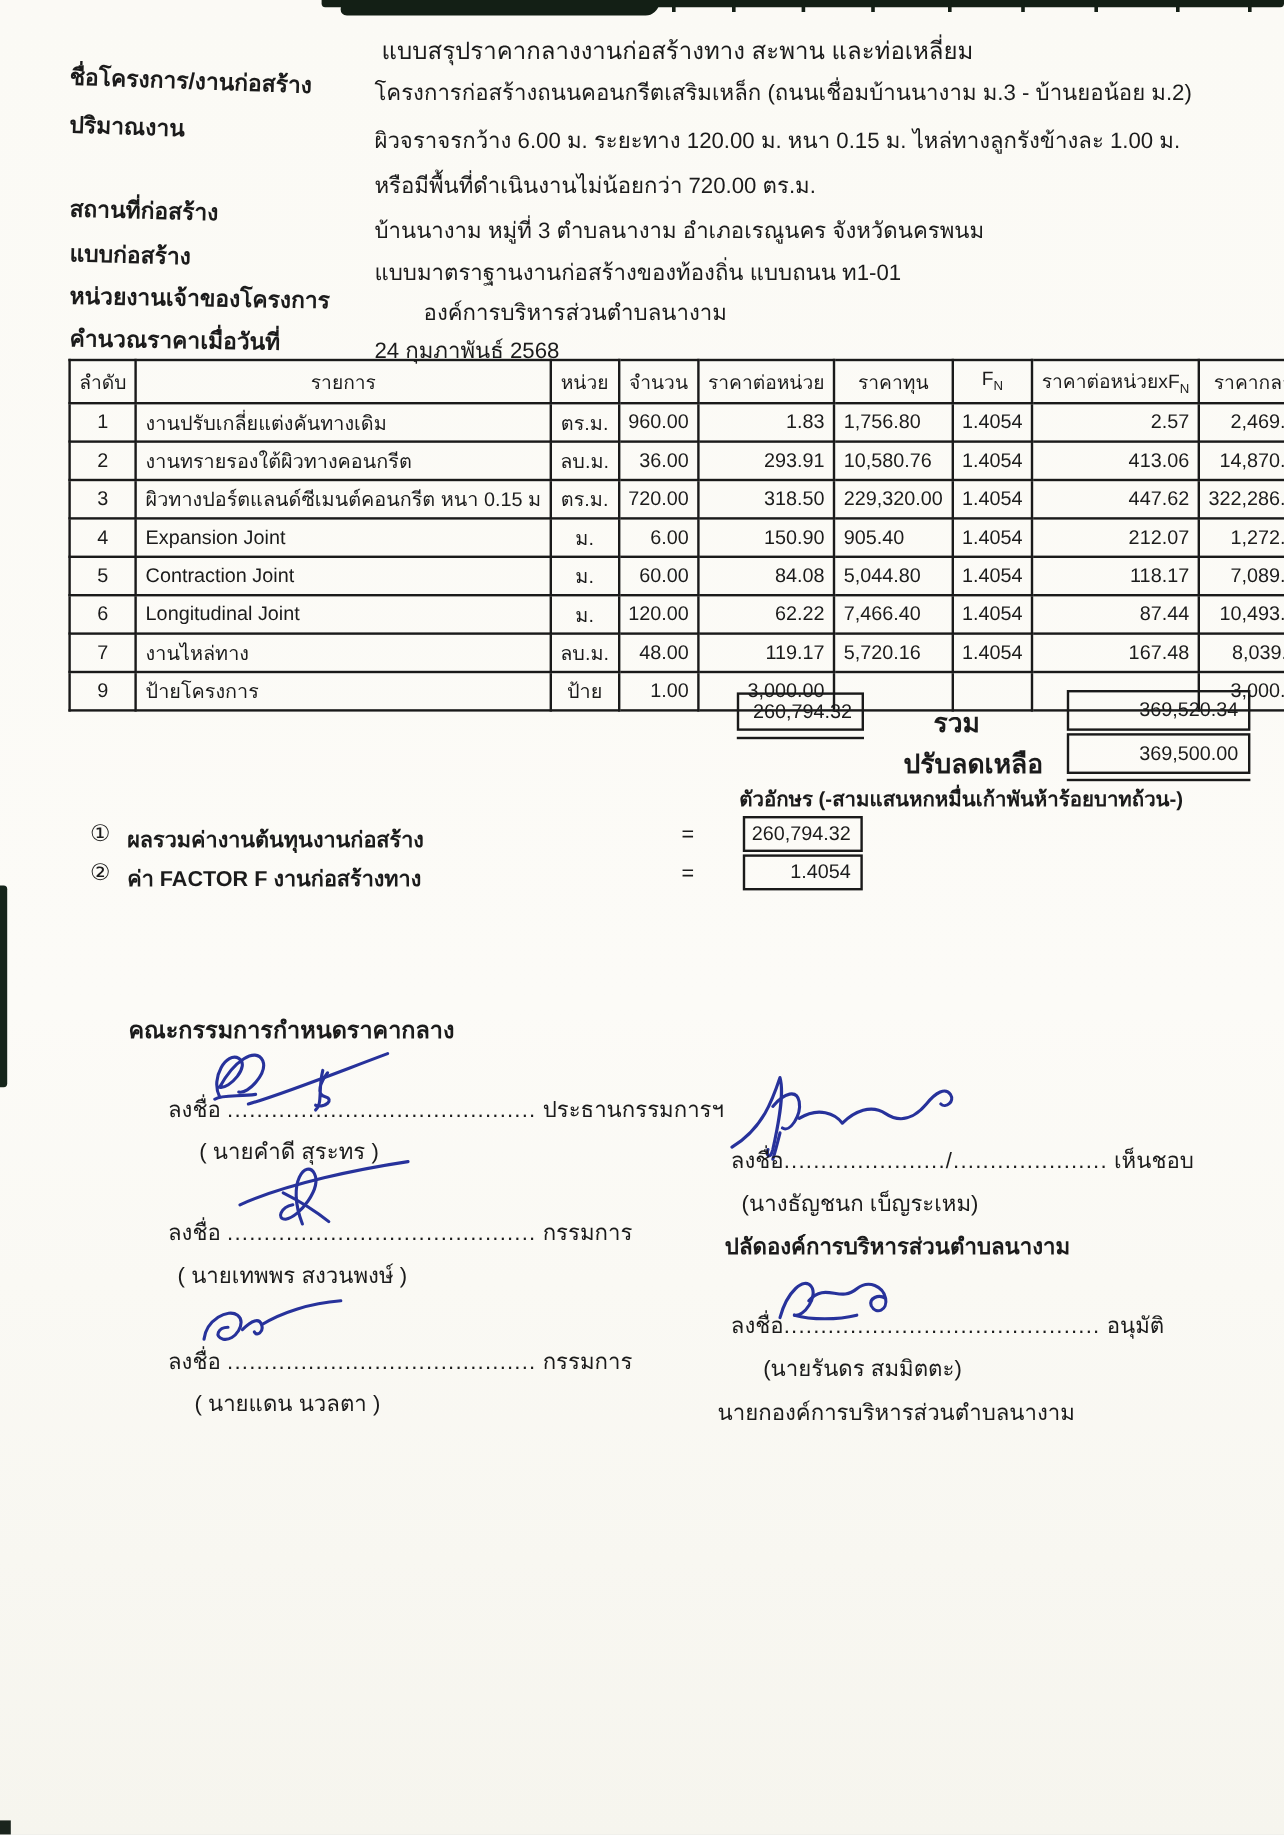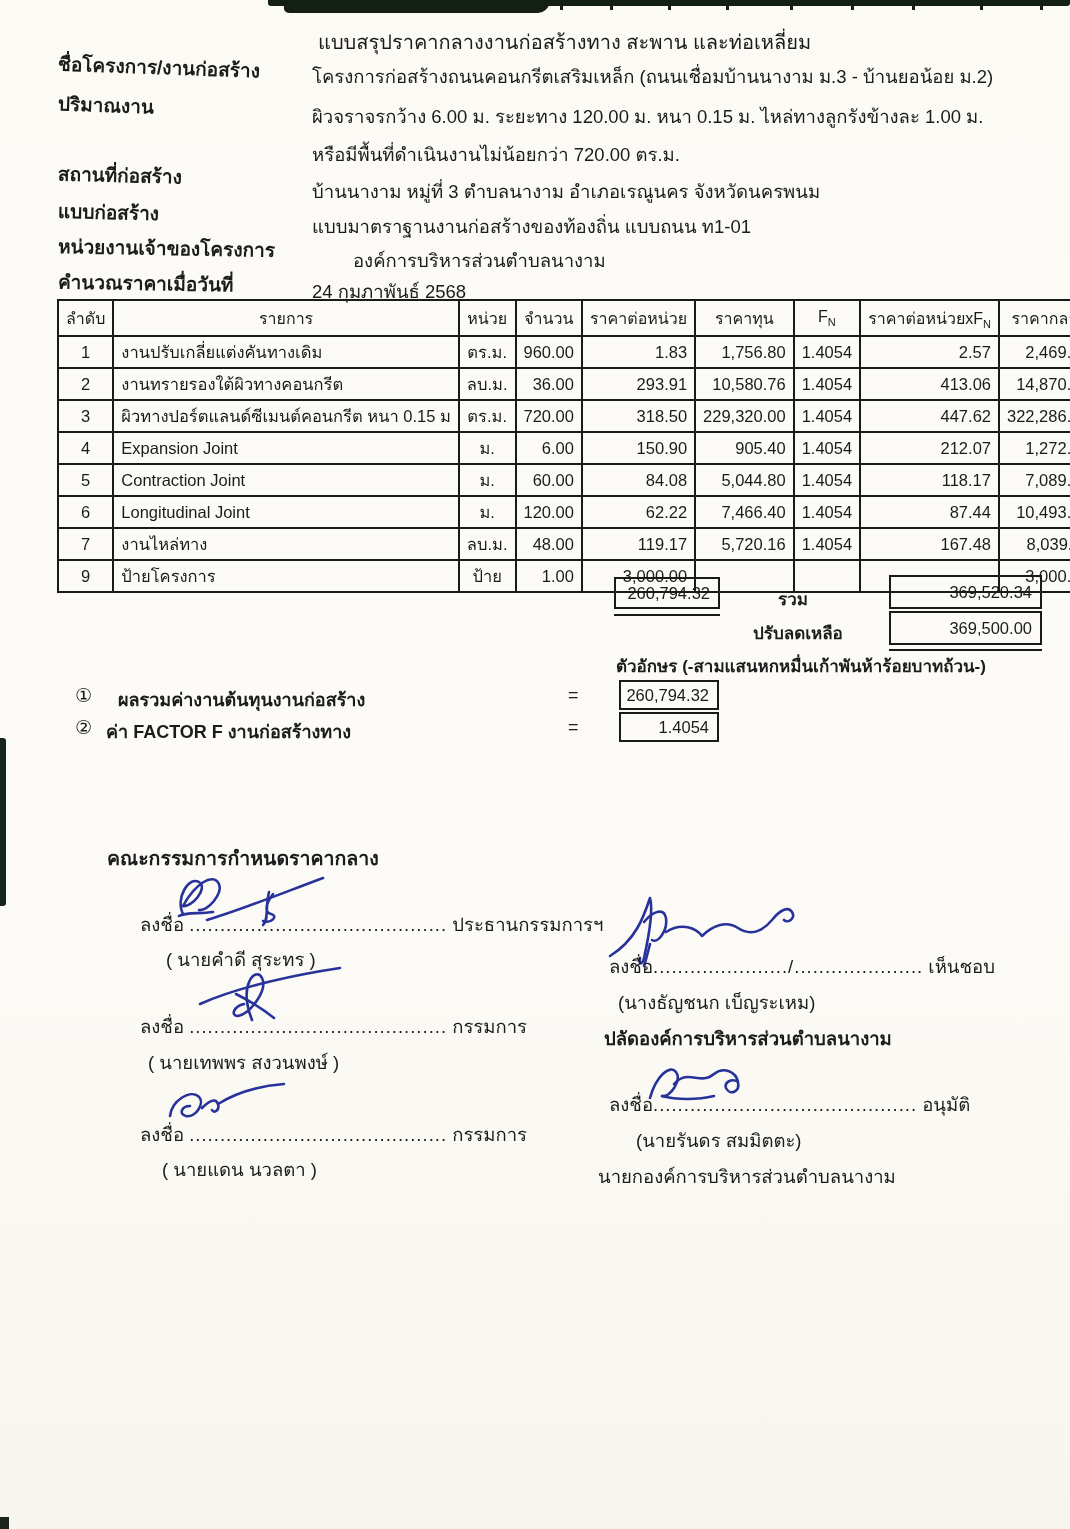--- a/index.html
+++ b/index.html
@@ -36,35 +36,35 @@
     padding:0 7px;
     overflow:hidden;white-space:nowrap;
     height:30px;
   }
   table.main th{height:34px;font-weight:normal;font-size:16px;}
   .c0{width:40px;text-align:center;}
   .c1{width:271px;text-align:left;}
   .c2{width:36px;text-align:center;}
   .c3{width:66px;text-align:right;}
   .c4{width:80px;text-align:right;}
-  .c5{width:92px;text-align:right;}
+  .c5{width:92px;}
   .c6{width:42px;text-align:center;}
   .c7{width:101px;text-align:right;}
   .c8{width:133px;text-align:right;}
   table.main th.c1,table.main th.c3,table.main th.c4,table.main th.c5,
   table.main th.c7,table.main th.c8{text-align:center;}
   sub{font-size:11px;}
   
   .sumbox{
     position:absolute;border:2px solid #1a1a1a;
     font-size:16.5px;display:flex;align-items:center;justify-content:flex-end;
     padding:0 8px;box-sizing:border-box;background:transparent;
   }
   .dblline{position:absolute;height:0;border-top:2px solid #1a1a1a;}
-  .sumlabel{font-size:17px;font-weight:bold;}
+  .sumlabel{font-size:22px;font-weight:bold;}
   
   .factor-num{font-size:19px;}
   .factor-label{font-size:18px;font-weight:bold;}
   .factor-box{
     position:absolute;border:2px solid #1a1a1a;font-size:16.5px;
     display:flex;align-items:center;justify-content:flex-end;
     padding:0 8px;box-sizing:border-box;
   }
   
   .cmt-header{font-size:19.5px;font-weight:bold;}
@@ -221,21 +221,21 @@
   <div class="dblline" style="left:614px;top:614px;width:106px;"></div>
   <div class="abs sumlabel" style="left:778px;top:585px;">รวม</div>
   <div class="sumbox" style="left:889px;top:575px;width:153px;height:34px;">369,520.34</div>
   <div class="abs sumlabel" style="left:753px;top:619px;">ปรับลดเหลือ</div>
   <div class="sumbox" style="left:889px;top:611px;width:153px;height:34px;">369,500.00</div>
   <div class="dblline" style="left:889px;top:649px;width:153px;"></div>
 
   <div class="abs bold" style="left:616px;top:652px;font-size:17px;">ตัวอักษร (-สามแสนหกหมื่นเก้าพันห้าร้อยบาทถ้วน-)</div>
 
   <div class="abs factor-num" style="left:75px;top:684px;">①</div>
-  <div class="abs factor-label" style="left:106px;top:685px;margin-left:12px;">ผลรวมค่างานต้นทุนงานก่อสร้าง</div>
+  <div class="abs factor-label" style="left:106px;top:685px;">ผลรวมค่างานต้นทุนงานก่อสร้าง</div>
   <div class="abs" style="left:568px;top:685px;font-size:18px;">=</div>
   <div class="factor-box" style="left:619px;top:680px;width:100px;height:30px;">260,794.32</div>
 
   <div class="abs factor-num" style="left:75px;top:716px;">②</div>
   <div class="abs factor-label" style="left:106px;top:717px;">ค่า FACTOR   F งานก่อสร้างทาง</div>
   <div class="abs" style="left:568px;top:717px;font-size:18px;">=</div>
   <div class="factor-box" style="left:619px;top:712px;width:100px;height:30px;">1.4054</div>
 
   <div class="abs cmt-header" style="left:107px;top:843px;">คณะกรรมการกำหนดราคากลาง</div>
 

